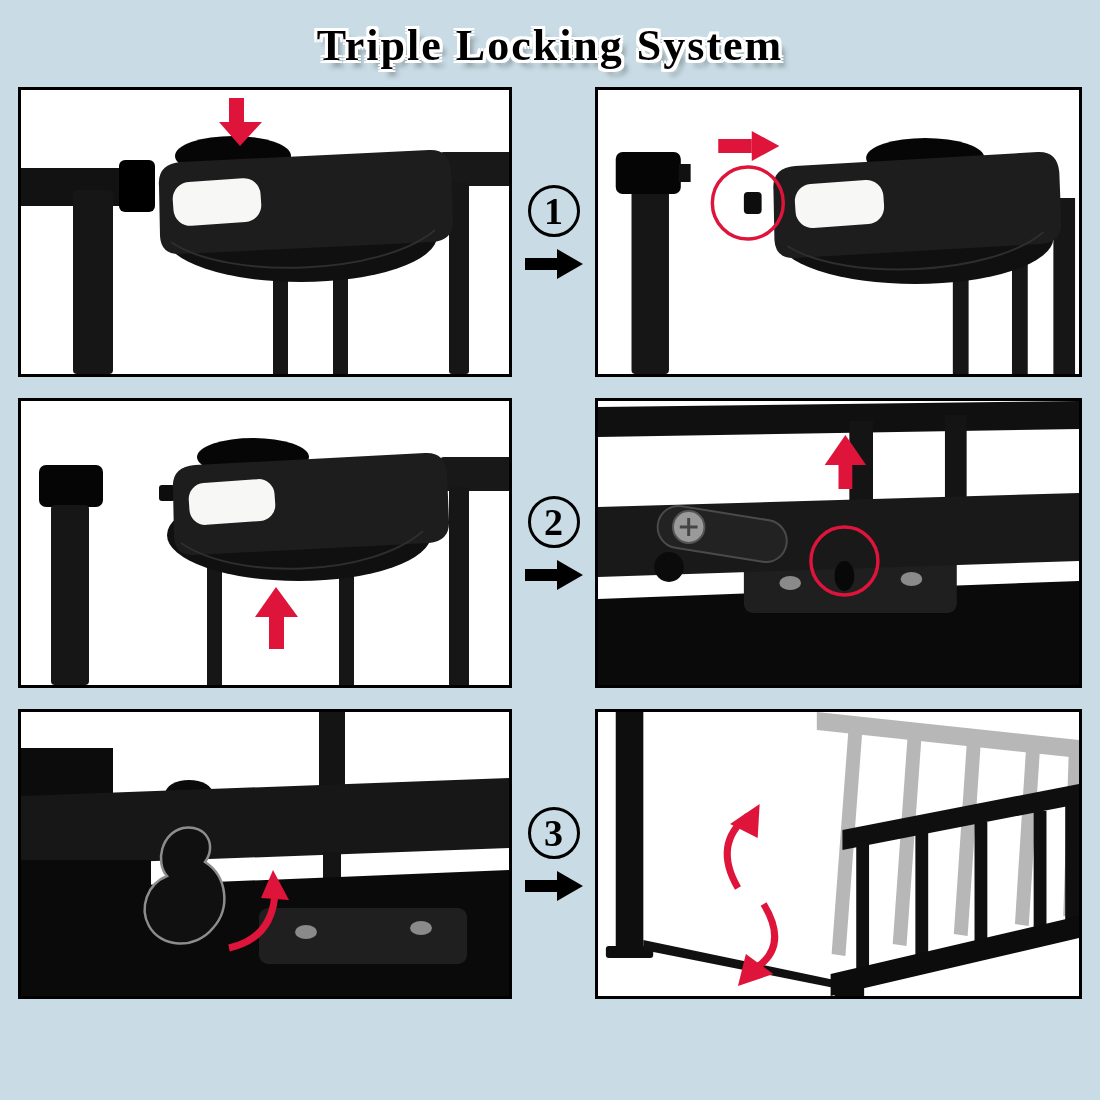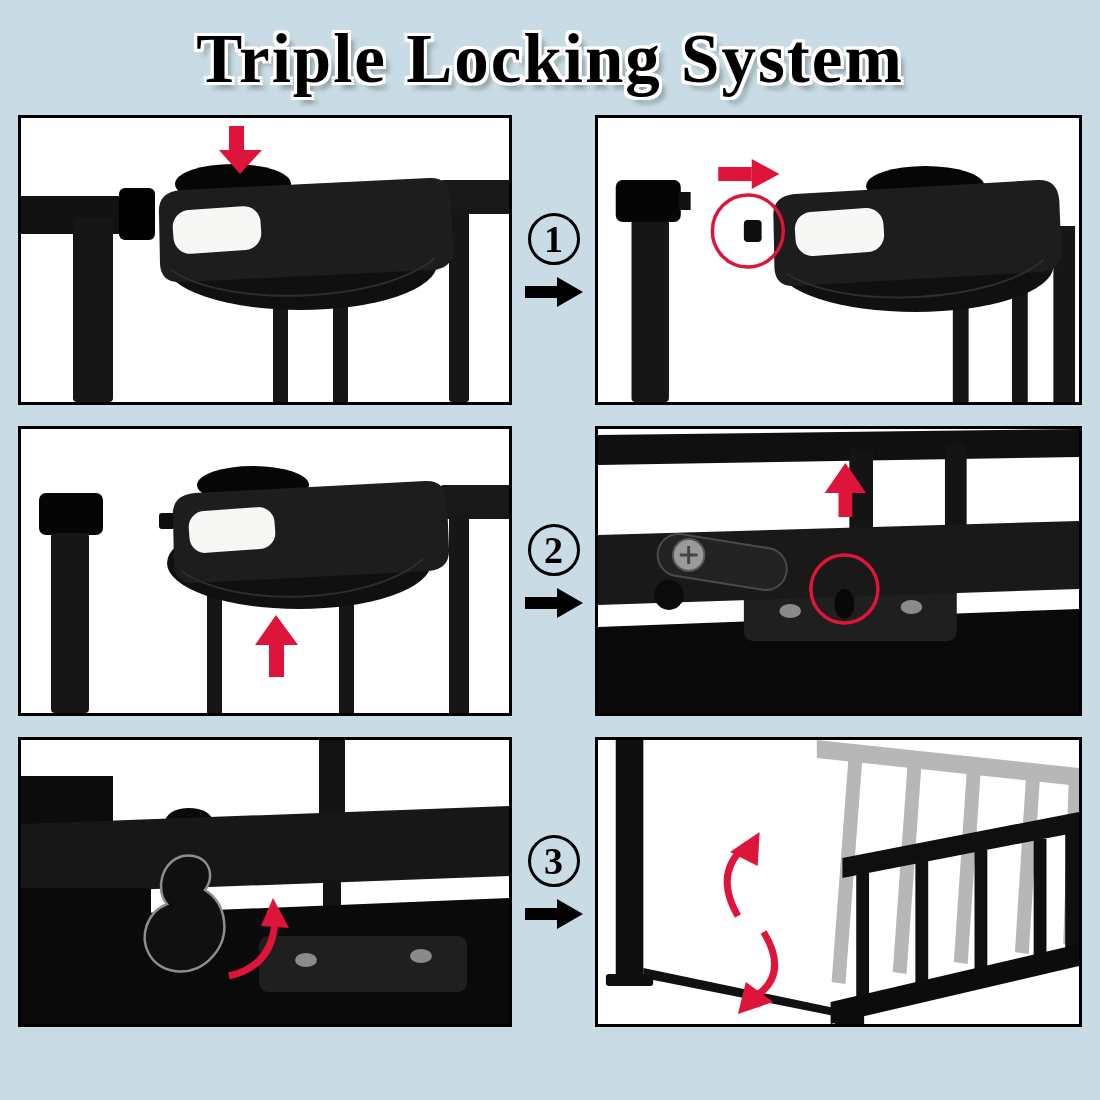--- a/index.html
+++ b/index.html
@@ -5,21 +5,21 @@
   html,body{margin:0;padding:0;}
   body{
     width:1100px;height:1100px;
     background:#c9dce5;
     font-family:"Liberation Serif", serif;
     overflow:hidden;
   }
   .title{
     margin:20px 16px 16px;
     text-align:center;
-    font-size:69px;
+    font-size:44px;
     font-weight:bold;
     letter-spacing:2px;
     color:#000;
     text-shadow:
       -3px -3px 0 #fff, 3px -3px 0 #fff, -3px 3px 0 #fff, 3px 3px 0 #fff,
       0 -3px 0 #fff, 0 3px 0 #fff, -3px 0 0 #fff, 3px 0 0 #fff,
       6px 7px 5px rgba(0,0,0,0.28);
   }
   .rows{padding:0 18px;}
   .row{display:flex;height:290px;margin-bottom:21px;}

